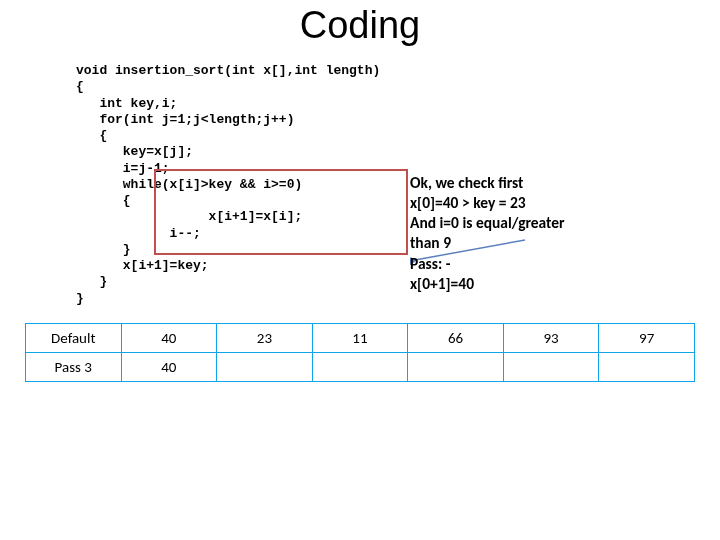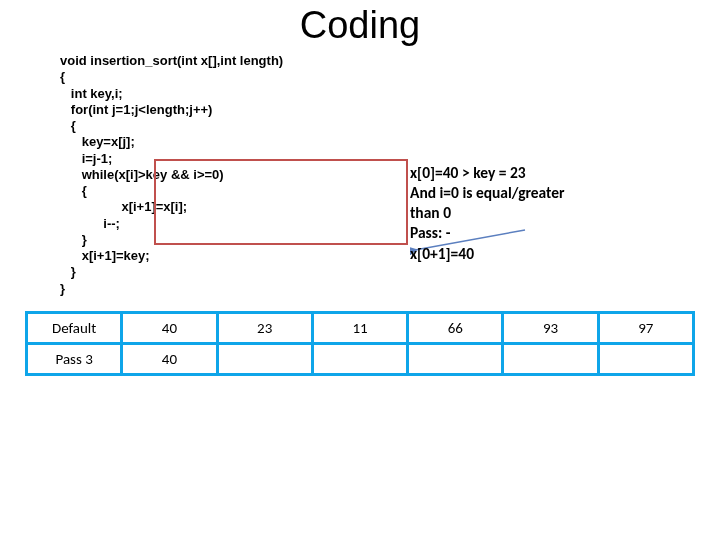--- a/index.html
+++ b/index.html
@@ -20,25 +20,25 @@
   }
   .content {
     position: relative;
     margin: 0 60px;
   }
   .code-wrap {
     position: relative;
     width: 380px;
   }
   pre.code {
-    font-family: Liberation Sans, sans-serif;
+    font-family: Liberation Mono, monospace;
     font-size: 13px;
     font-weight: bold;
     line-height: 1.25;
-    margin: 0;
+    margin: 16px;
     white-space: pre;
   }
   .redbox {
     position: absolute;
     left: 94px;
     top: 106px;
     width: 250px;
     height: 82px;
     border: 2px solid #c0504d;
     pointer-events: none;
@@ -61,21 +61,21 @@
     height: 40px;
     pointer-events: none;
   }
   table.data {
     border-collapse: collapse;
     margin: 14px auto 0 auto;
     width: 670px;
     table-layout: fixed;
   }
   table.data td, table.data th {
-    border: 3px solid #0ea5e9;
+    border: 1px solid #0ea5e9;
     text-align: center;
     padding: 4px 0;
     font-size: 15px;
     font-family: "Calibri", Arial, sans-serif;
     font-weight: normal;
     height: 20px;
   }
   table.data th {
     font-weight: normal;
   }
@@ -109,23 +109,24 @@
   <svg class="arrow" viewBox="0 0 120 40">
     <defs>
       <marker id="ah" markerWidth="8" markerHeight="8" refX="2" refY="3" orient="auto">
         <path d="M6,0 L0,3 L6,6 Z" fill="#5b7fbf"></path>
       </marker>
     </defs>
     <line x1="115" y1="2" x2="5" y2="22" stroke="#5b7fbf" stroke-width="1.5" marker-end="url(#ah)"></line>
   </svg>
 
   <div class="annot">
+    <div>Ok, we check first</div>
     <div>x[0]=40 &gt; key = 23</div>
     <div>And i=0 is equal/greater</div>
-    <div>than 0</div>
+    <div>than 9</div>
     <div>Pass: -</div>
     <div>x[0+1]=40</div>
   </div>
 
 </div>
 
 <table class="data">
   <tbody>
       <tr>
     <th>Default</th>

